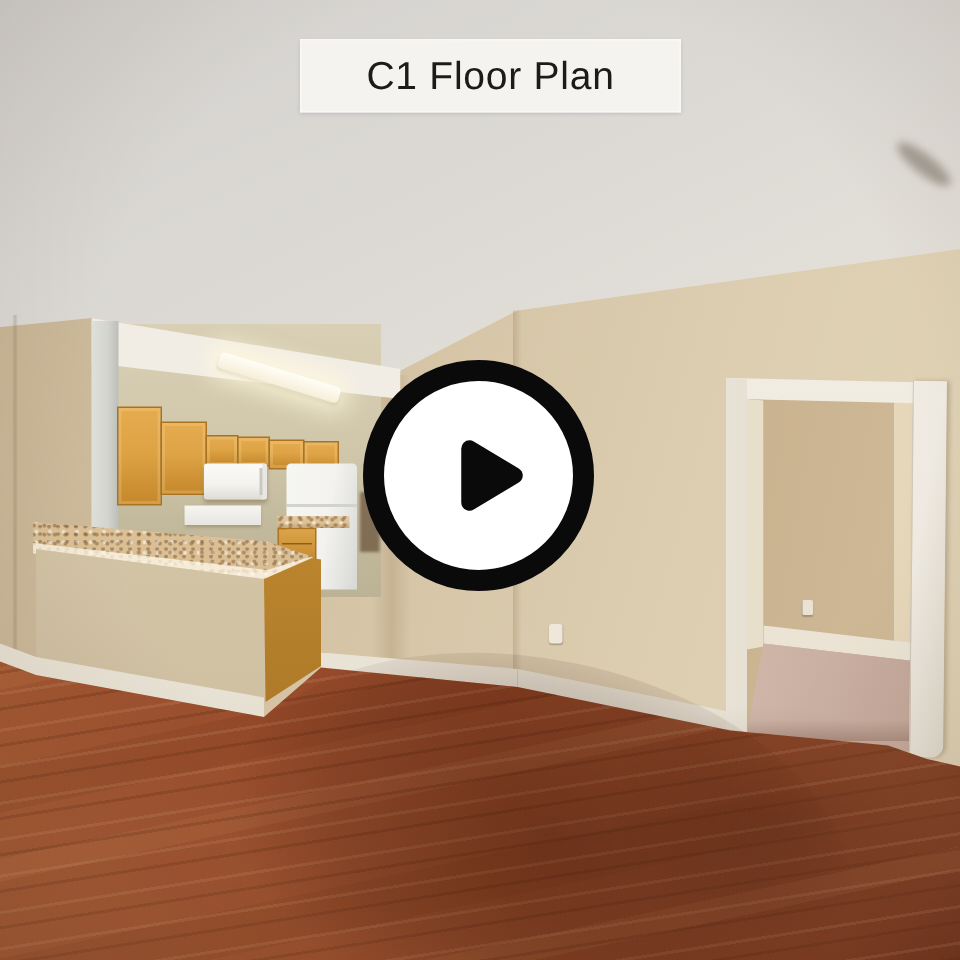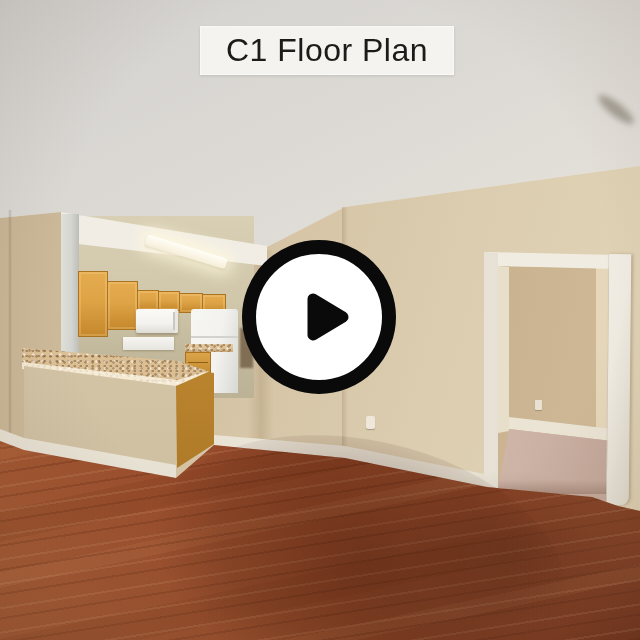--- a/index.html
+++ b/index.html
@@ -117,21 +117,21 @@
     transform:rotate(12deg);}
   .floor-shadow2{left:400px;top:470px;width:240px;height:160px;border-radius:50%;
     background:radial-gradient(ellipse,rgba(60,22,8,.22),transparent 70%);transform:rotate(8deg);}
   .vignette{background:radial-gradient(circle at 52% 42%,transparent 55%,
     rgba(85,65,48,.10) 82%,rgba(60,45,35,.18) 100%);}
 
   
   .banner{left:200px;top:26px;width:252px;height:47px;display:flex;align-items:center;justify-content:center;
     background:var(--banner-bg);opacity:.97;border:1px solid rgba(255,255,255,.6);
     box-shadow:0 1px 3px rgba(0,0,0,.12);}
-  .banner span{font-size:32px;color:var(--banner-text);letter-spacing:.5px;}
+  .banner span{font-size:26px;color:var(--banner-text);letter-spacing:.5px;}
   .play{left:242px;top:240px;width:154px;height:154px;border-radius:50%;
     background:var(--play-fill);border:14px solid var(--play-ring);box-sizing:border-box;
     padding:0;cursor:pointer;display:flex;align-items:center;justify-content:center;}
   .play svg{margin-left:9px;display:block;}
 </style>
 </head>
 <body>
 
 <div class="canvas">
 

